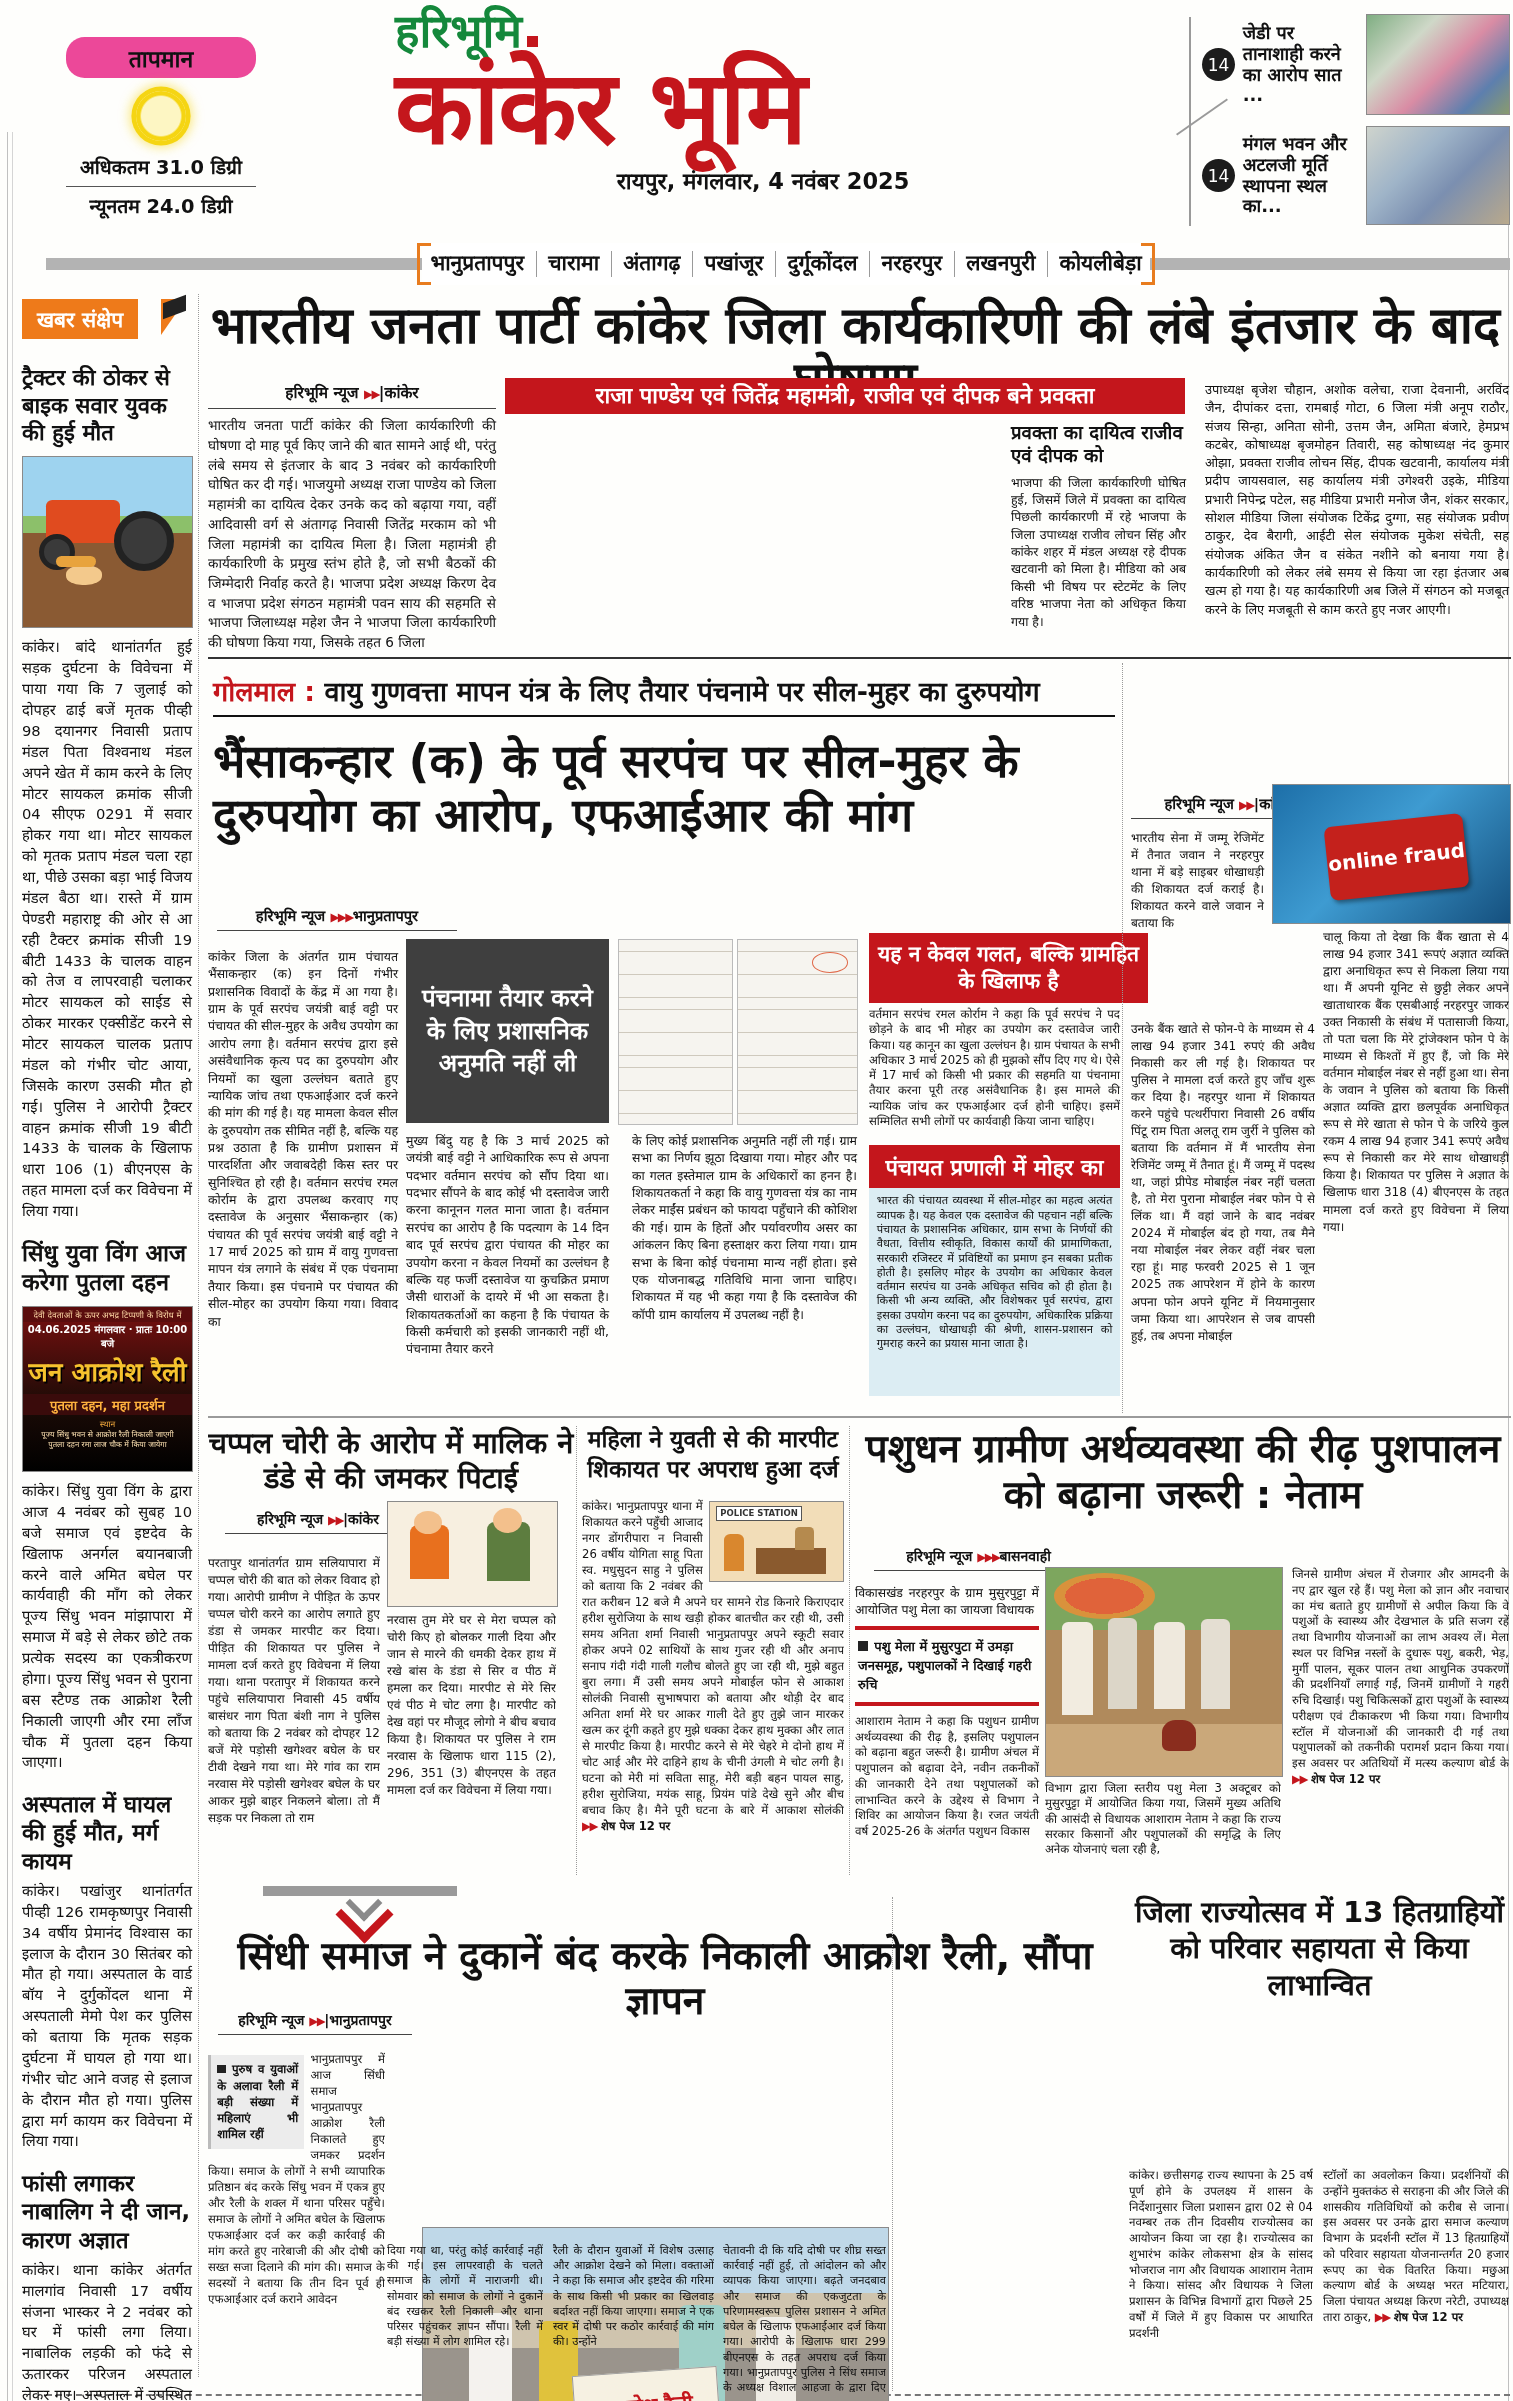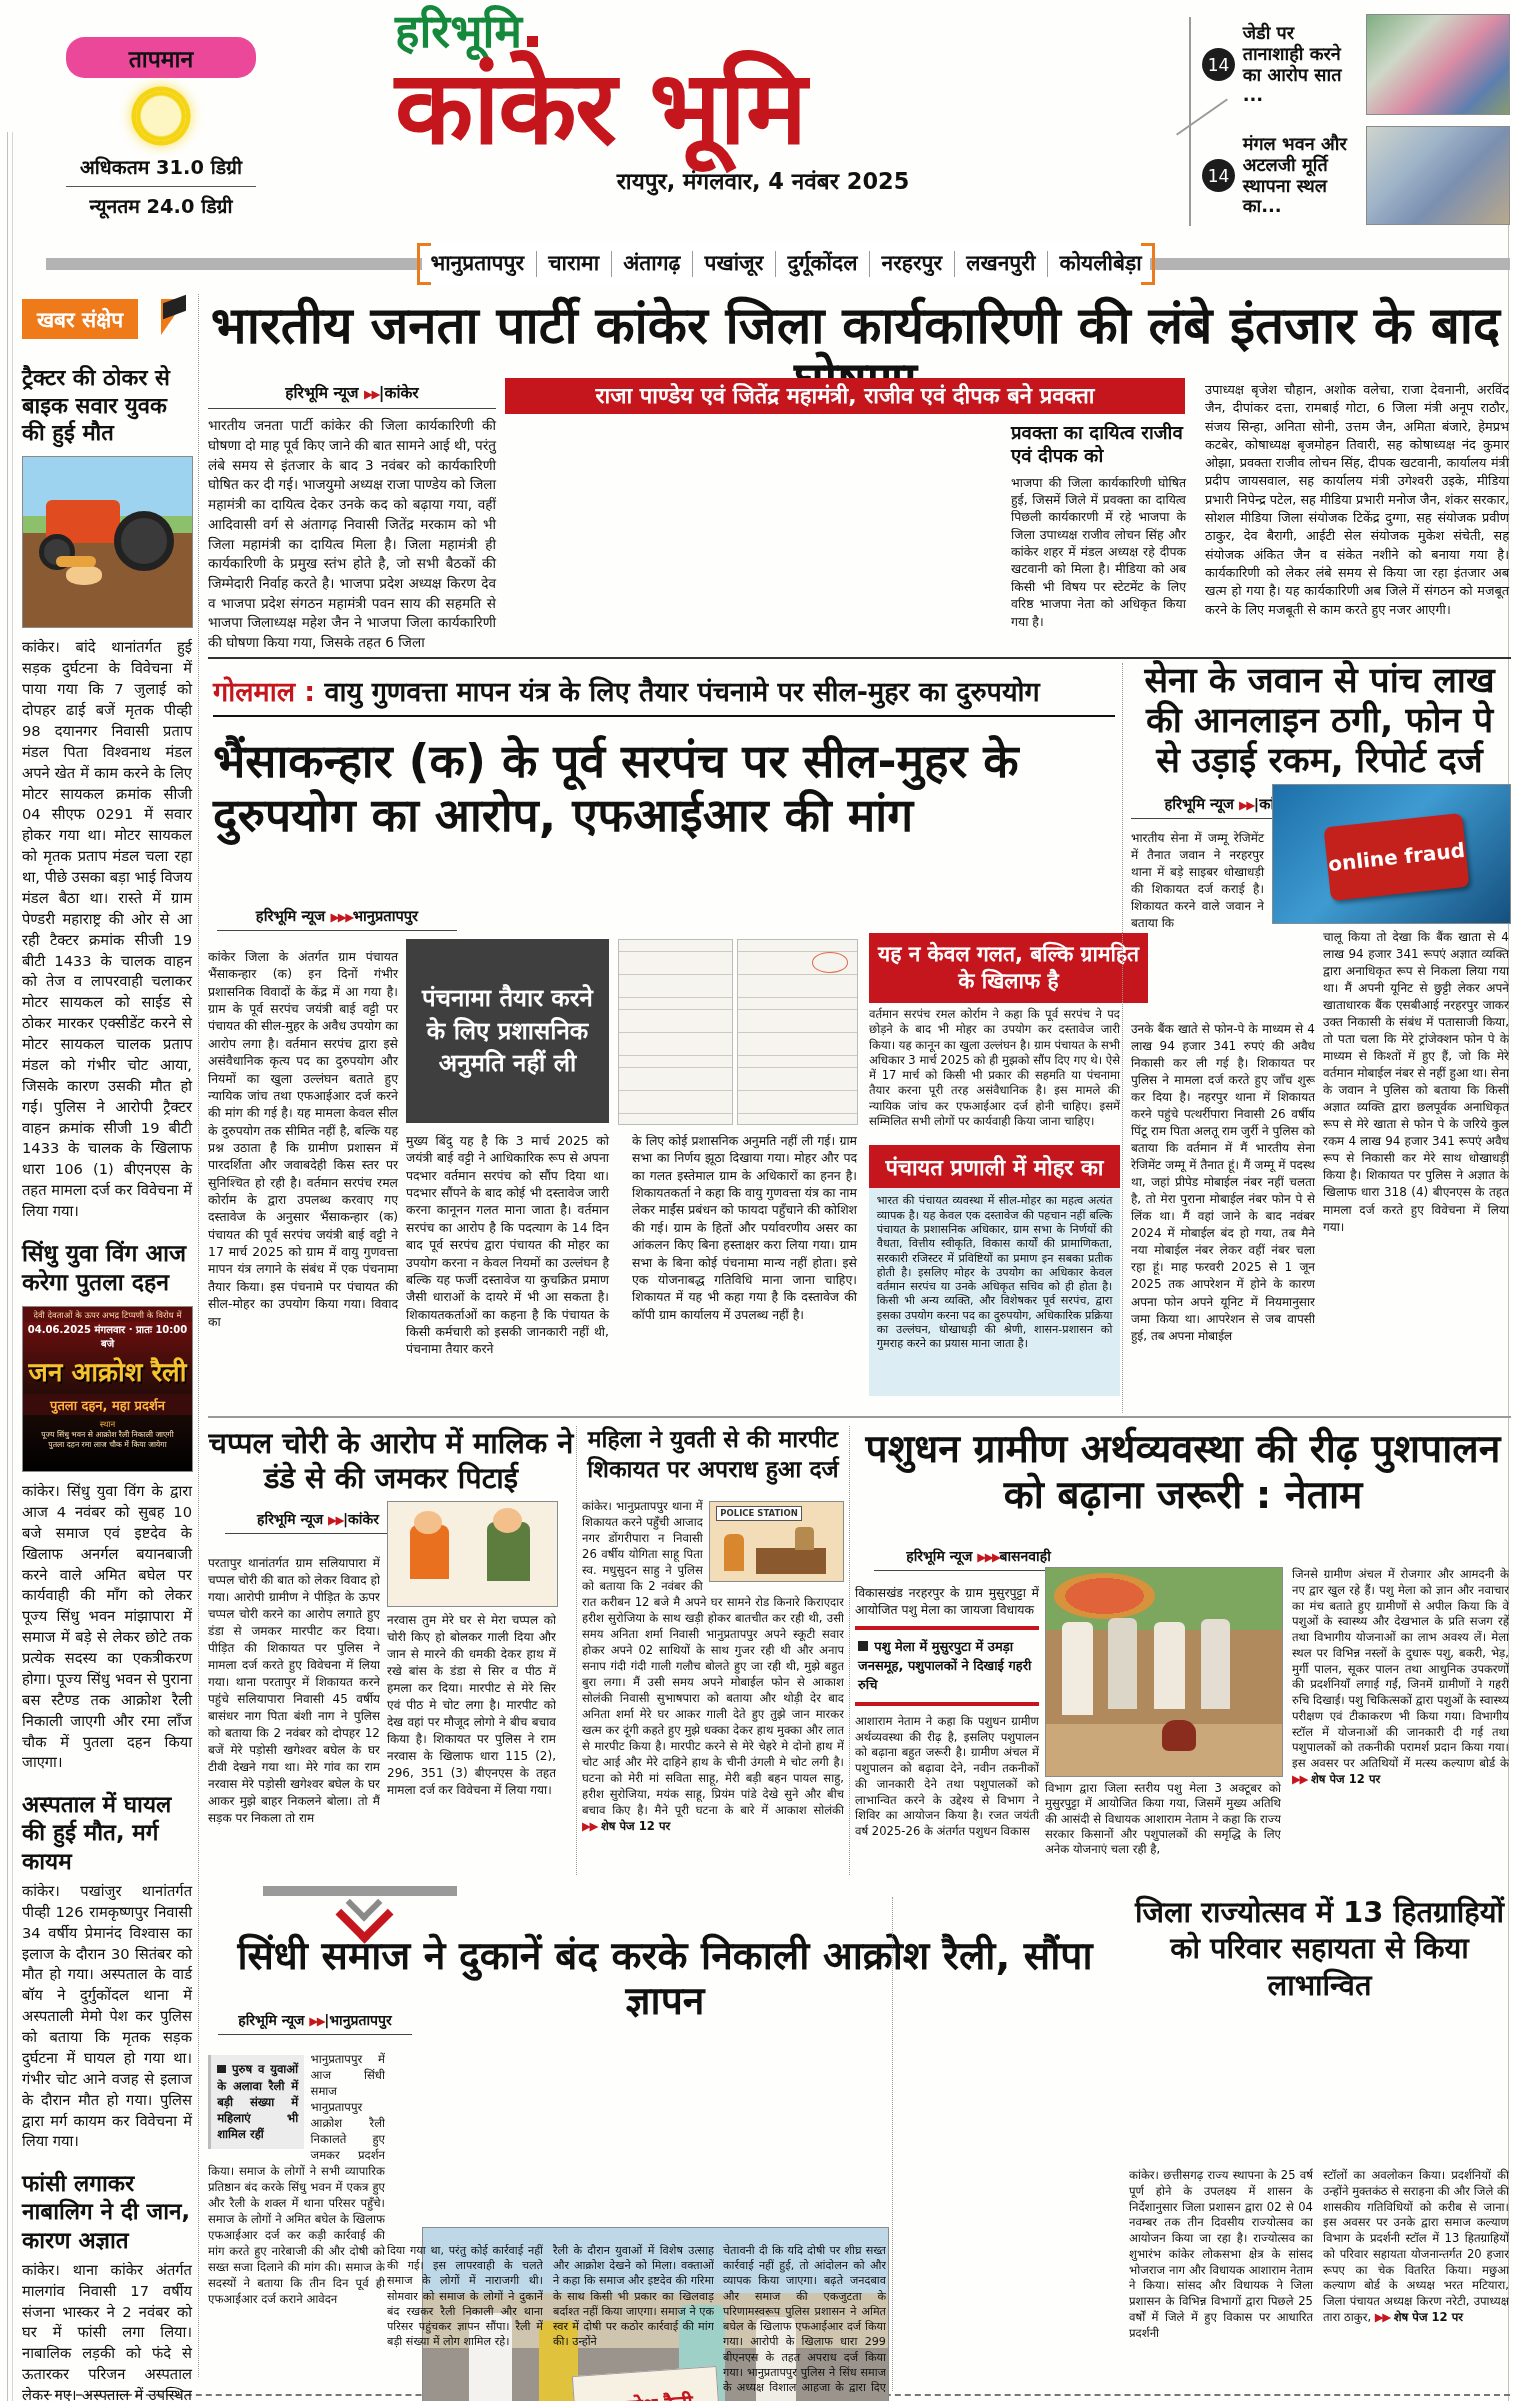--- a/index.html
+++ b/index.html
@@ -161,21 +161,20 @@
 
   <div class="abs just" style="left:406px;top:1132px;width:203px;font-size:12.4px;line-height:1.4;">मुख्य बिंदु यह है कि 3 मार्च 2025 को जयंत्री बाई वट्टी ने आधिकारिक रूप से अपना पदभार वर्तमान सरपंच को सौंप दिया था। पदभार सौंपने के बाद कोई भी दस्तावेज जारी करना कानूनन गलत माना जाता है। वर्तमान सरपंच का आरोप है कि पदत्याग के 14 दिन बाद पूर्व सरपंच द्वारा पंचायत की मोहर का उपयोग करना न केवल नियमों का उल्लंघन है बल्कि यह फर्जी दस्तावेज या कुचक्रित प्रमाण जैसी धाराओं के दायरे में भी आ सकता है। शिकायतकर्ताओं का कहना है कि पंचायत के किसी कर्मचारी को इसकी जानकारी नहीं थी, पंचनामा तैयार करने</div>
   <div class="abs just" style="left:632px;top:1132px;width:225px;font-size:12.4px;line-height:1.4;">के लिए कोई प्रशासनिक अनुमति नहीं ली गई। ग्राम सभा का निर्णय झूठा दिखाया गया। मोहर और पद का गलत इस्तेमाल ग्राम के अधिकारों का हनन है। शिकायतकर्ता ने कहा कि वायु गुणवत्ता यंत्र का नाम लेकर माईंस प्रबंधन को फायदा पहुँचाने की कोशिश की गई। ग्राम के हितों और पर्यावरणीय असर का आंकलन किए बिना हस्ताक्षर करा लिया गया। ग्राम सभा के बिना कोई पंचनामा मान्य नहीं होता। इसे एक योजनाबद्ध गतिविधि माना जाना चाहिए। शिकायत में यह भी कहा गया है कि दस्तावेज की कॉपी ग्राम कार्यालय में उपलब्ध नहीं है।</div>
 
   <div class="abs ctr white b" style="left:869px;top:933px;width:279px;background:#c4161c;font-size:21px;line-height:1.3;padding:7.7px 4.6px;box-sizing:border-box;">यह न केवल गलत, बल्कि ग्रामहित के खिलाफ है</div>
   <div class="abs just" style="left:869px;top:1007px;width:251px;font-size:11.6px;line-height:1.32;">वर्तमान सरपंच रमल कोर्राम ने कहा कि पूर्व सरपंच ने पद छोड़ने के बाद भी मोहर का उपयोग कर दस्तावेज जारी किया। यह कानून का खुला उल्लंघन है। ग्राम पंचायत के सभी अधिकार 3 मार्च 2025 को ही मुझको सौंप दिए गए थे। ऐसे में 17 मार्च को किसी भी प्रकार की सहमति या पंचनामा तैयार करना पूरी तरह असंवैधानिक है। इस मामले की न्यायिक जांच कर एफआईआर दर्ज होनी चाहिए। इसमें सम्मिलित सभी लोगों पर कार्यवाही किया जाना चाहिए।</div>
   <div class="abs ctr white b" style="left:869px;top:1145px;width:251px;background:#c4161c;font-size:22px;padding:6.2px 0;">पंचायत प्रणाली में मोहर का महत्व</div>
   <div class="abs just" style="left:869px;top:1188px;width:251px;height:208px;background:#dcedf3;font-size:11.2px;line-height:1.28;padding:6.2px 7.7px;box-sizing:border-box;overflow:hidden;">भारत की पंचायत व्यवस्था में सील-मोहर का महत्व अत्यंत व्यापक है। यह केवल एक दस्तावेज की पहचान नहीं बल्कि पंचायत के प्रशासनिक अधिकार, ग्राम सभा के निर्णयों की वैधता, वित्तीय स्वीकृति, विकास कार्यों की प्रामाणिकता, सरकारी रजिस्टर में प्रविष्टियों का प्रमाण इन सबका प्रतीक होती है। इसलिए मोहर के उपयोग का अधिकार केवल वर्तमान सरपंच या उनके अधिकृत सचिव को ही होता है। किसी भी अन्य व्यक्ति, और विशेषकर पूर्व सरपंच, द्वारा इसका उपयोग करना पद का दुरुपयोग, अधिकारिक प्रक्रिया का उल्लंघन, धोखाधड़ी की श्रेणी, शासन-प्रशासन को गुमराह करने का प्रयास माना जाता है।</div>
 
   <div class="abs dotv" style="left:1122px;top:663px;height:750px;"></div>
-  <div class="abs b ctr" style="left:1129px;top:661px;width:381px;font-size:35px;line-height:1.14;">सेना के जवान से पांच लाख की आनलाइन ठगी, फोन पे से उड़ाई रकम, रिपोर्ट दर्ज</div>
   <div class="abs" style="left:1131px;top:793px;width:194px;">
     <div class="byline" style="font-size:14.7px;"><span>हरिभूमि न्यूज</span> <span class="arr">▶▶</span>|<span>कांकेर</span></div>
   </div>
   <div class="abs photo" style="left:1272px;top:784px;width:237px;height:138px;background:linear-gradient(135deg,#1d6fa8,#3e9bd1 45%,#15507e);">
     <div style="position:absolute;left:54px;top:35px;width:139px;height:74px;background:#c4211c;border-radius:7.7px;transform:rotate(-6deg);box-shadow:2.3px 3.1px 4.6px rgba(0,0,0,.4);color:#fff;font-weight:bold;font-size:20px;display:flex;align-items:center;justify-content:center;text-align:center;line-height:1.1;">online fraud</div>
   </div>
   <div class="abs just" style="left:1131px;top:830px;width:133px;font-size:12px;line-height:1.42;">भारतीय सेना में जम्मू रेजिमेंट में तैनात जवान ने नरहरपुर थाना में बड़े साइबर धोखाधड़ी की शिकायत दर्ज कराई है। शिकायत करने वाले जवान ने बताया कि</div>
   <div class="abs just" style="left:1131px;top:1021px;width:184px;height:387px;font-size:12px;line-height:1.42;overflow:hidden;">उनके बैंक खाते से फोन-पे के माध्यम से 4 लाख 94 हजार 341 रुपएं की अवैध निकासी कर ली गई है। शिकायत पर पुलिस ने मामला दर्ज करते हुए जाँच शुरू कर दिया है। नहरपुर थाना में शिकायत करने पहुंचे पत्थर्रीपारा निवासी 26 वर्षीय पिंटू राम पिता अलतू राम जुर्री ने पुलिस को बताया कि वर्तमान में मैं भारतीय सेना रेजिमेंट जम्मू में तैनात हूं। मैं जम्मू में पदस्थ था, जहां प्रीपेड मोबाईल नंबर नहीं चलता है, तो मेरा पुराना मोबाईल नंबर फोन पे से लिंक था। मैं वहां जाने के बाद नवंबर 2024 में मोबाईल बंद हो गया, तब मैने नया मोबाईल नंबर लेकर वहीं नंबर चला रहा हूं। माह फरवरी 2025 से 1 जून 2025 तक आपरेशन में होने के कारण अपना फोन अपने यूनिट में नियमानुसार जमा किया था। आपरेशन से जब वापसी हुई, तब अपना मोबाईल</div>
   <div class="abs just" style="left:1323px;top:929px;width:186px;height:479px;font-size:12px;line-height:1.42;overflow:hidden;">चालू किया तो देखा कि बैंक खाता से 4 लाख 94 हजार 341 रूपएं अज्ञात व्यक्ति द्वारा अनाधिकृत रूप से निकला लिया गया था। मैं अपनी यूनिट से छुट्टी लेकर अपने खाताधारक बैंक एसबीआई नरहरपुर जाकर उक्त निकासी के संबंध में पतासाजी किया, तो पता चला कि मेरे ट्रांजेक्शन फोन पे के माध्यम से किश्तों में हुए हैं, जो कि मेरे वर्तमान मोबाईल नंबर से नहीं हुआ था। सेना के जवान ने पुलिस को बताया कि किसी अज्ञात व्यक्ति द्वारा छलपूर्वक अनाधिकृत रूप से मेरे खाता से फोन पे के जरिये कुल रकम 4 लाख 94 हजार 341 रूपएं अवैध रूप से निकासी कर मेरे साथ धोखाधड़ी किया है। शिकायत पर पुलिस ने अज्ञात के खिलाफ धारा 318 (4) बीएनएस के तहत मामला दर्ज करते हुए विवेचना में लिया गया।</div>
 

